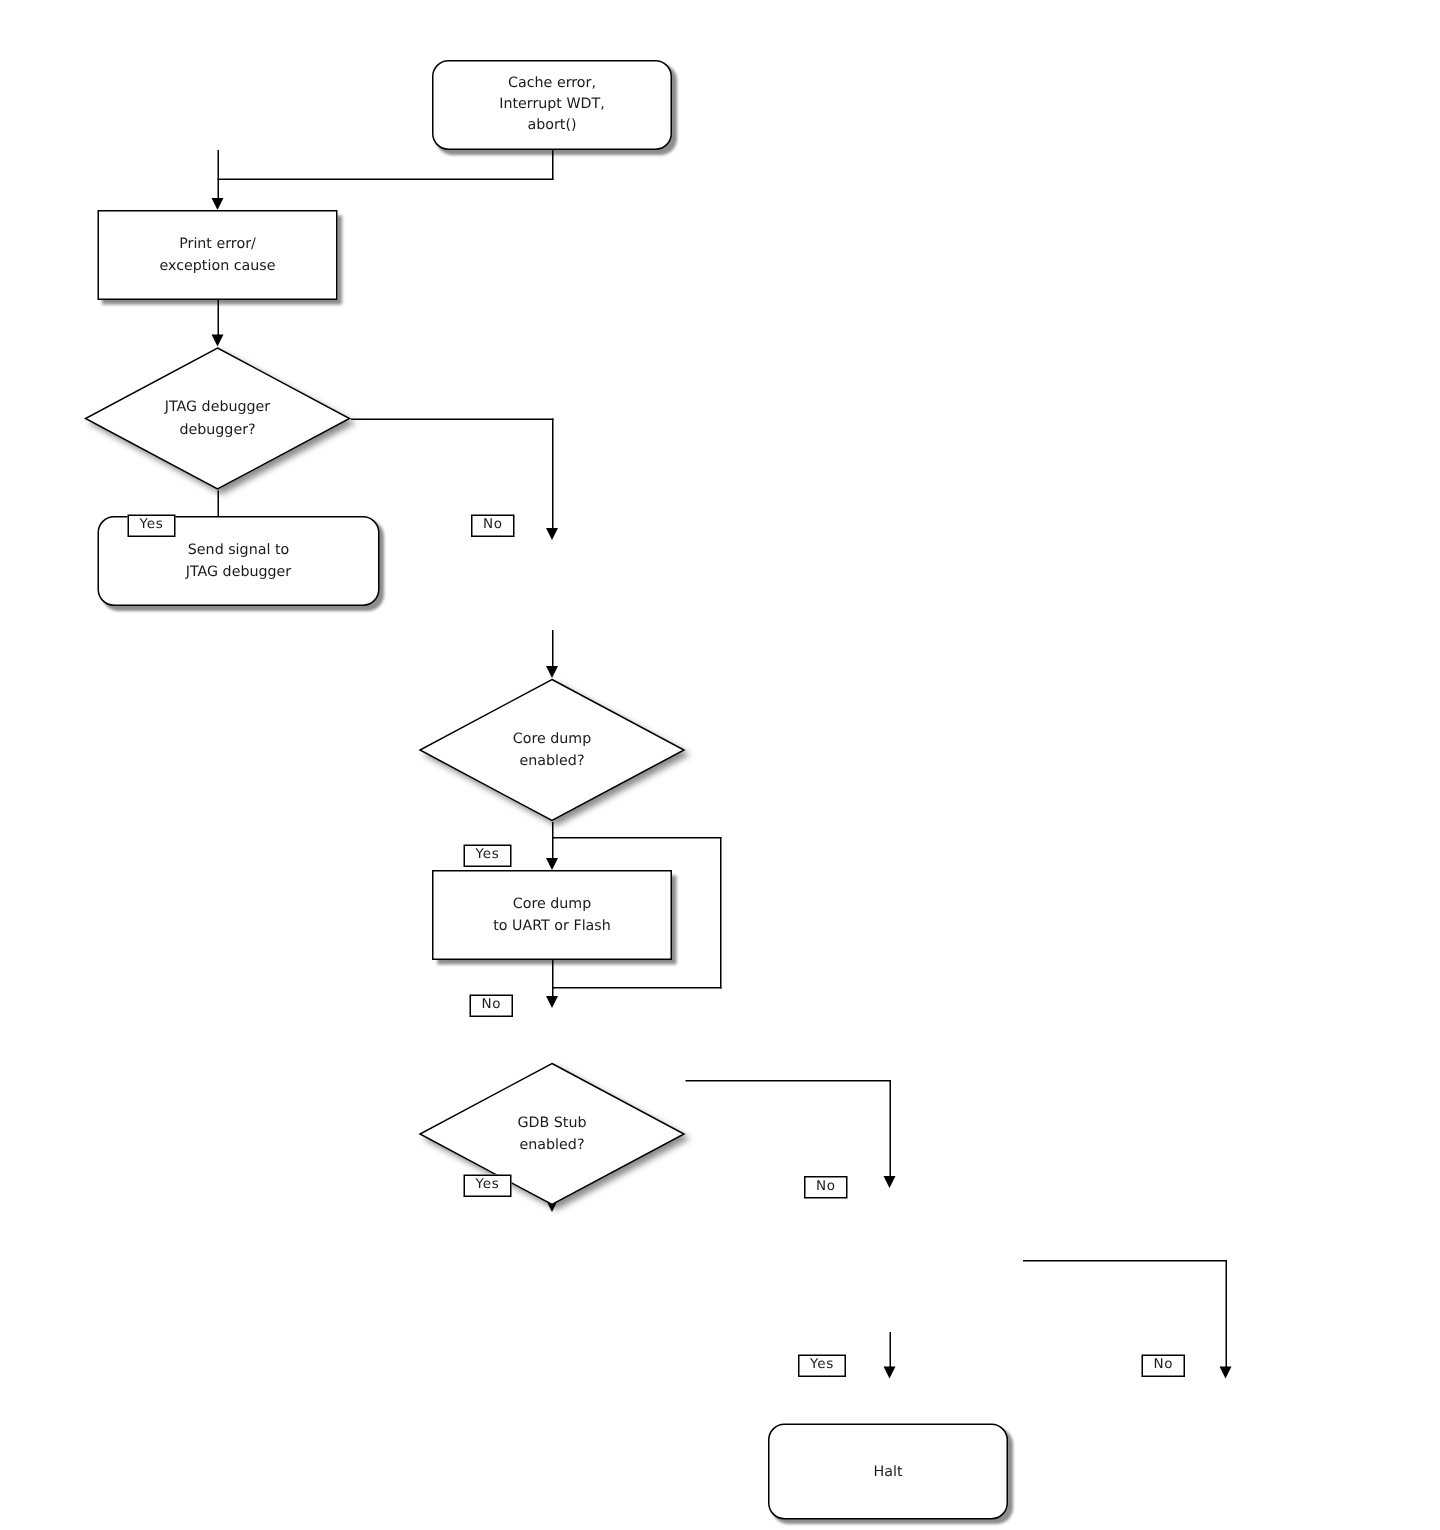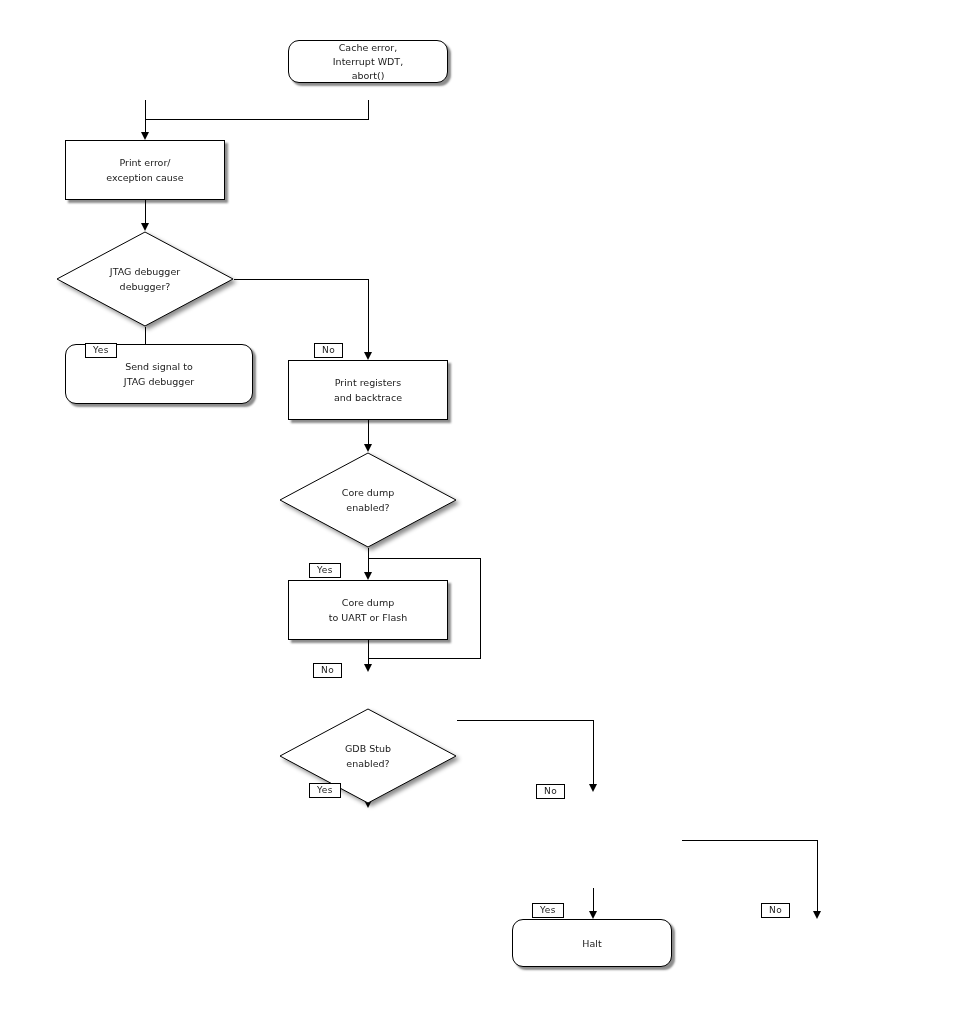--- a/index.html
+++ b/index.html
@@ -121,48 +121,44 @@
   <div class="arrow" style="left:364px;top:352px"></div>
   <div class="arrow" style="left:364px;top:444px"></div>
   <div class="arrow" style="left:364px;top:572px"></div>
   <div class="arrow" style="left:364px;top:664px"></div>
   <div class="arrow" style="left:364px;top:800px"></div>
   <div class="arrow" style="left:589px;top:784px"></div>
   <div class="arrow" style="left:589px;top:911px"></div>
   <div class="arrow" style="left:813px;top:911px"></div>
 
 
-  <div class="node rounded" style="left:288px;top:40px;width:160px;height:43px;line-height:14px">
+  <div class="node rounded" style="left:288px;top:40px;width:160px;height:60px;line-height:14px">
     <span class="tline">Cache error,</span>
     <span class="tline">Interrupt WDT,</span>
     <span class="tline">abort()</span>
   </div>
 
   <div class="node" style="left:65px;top:140px;width:160px;height:60px">
     <span class="tline">Print error/</span>
     <span class="tline">exception cause</span>
   </div>
 
   <div class="node rounded" style="left:65px;top:344px;width:188px;height:60px">
     <span class="tline">Send signal to</span>
     <span class="tline">JTAG debugger</span>
   </div>
 
-  <div class="node" style="left:288px;top:360px;width:160px;height:60px">
-    <span class="tline">Print registers</span>
-    <span class="tline">and backtrace</span>
-  </div>
 
   <div class="node" style="left:288px;top:580px;width:160px;height:60px">
     <span class="tline">Core dump</span>
     <span class="tline">to UART or Flash</span>
   </div>
 
 
-  <div class="node rounded" style="left:512px;top:919px;width:160px;height:48px">
+  <div class="node rounded" style="left:512px;top:949px;width:160px;height:64px">
     <span class="tline">Halt</span>
   </div>
 
 
   <div class="diamond" style="left:56px;top:231px">
     <svg width="178" height="96">
         <polygon points="89,1 177,48 89,95 1,48"></polygon>
       </svg>
     <div class="dtext">
       <span class="tline">JTAG debugger</span>

